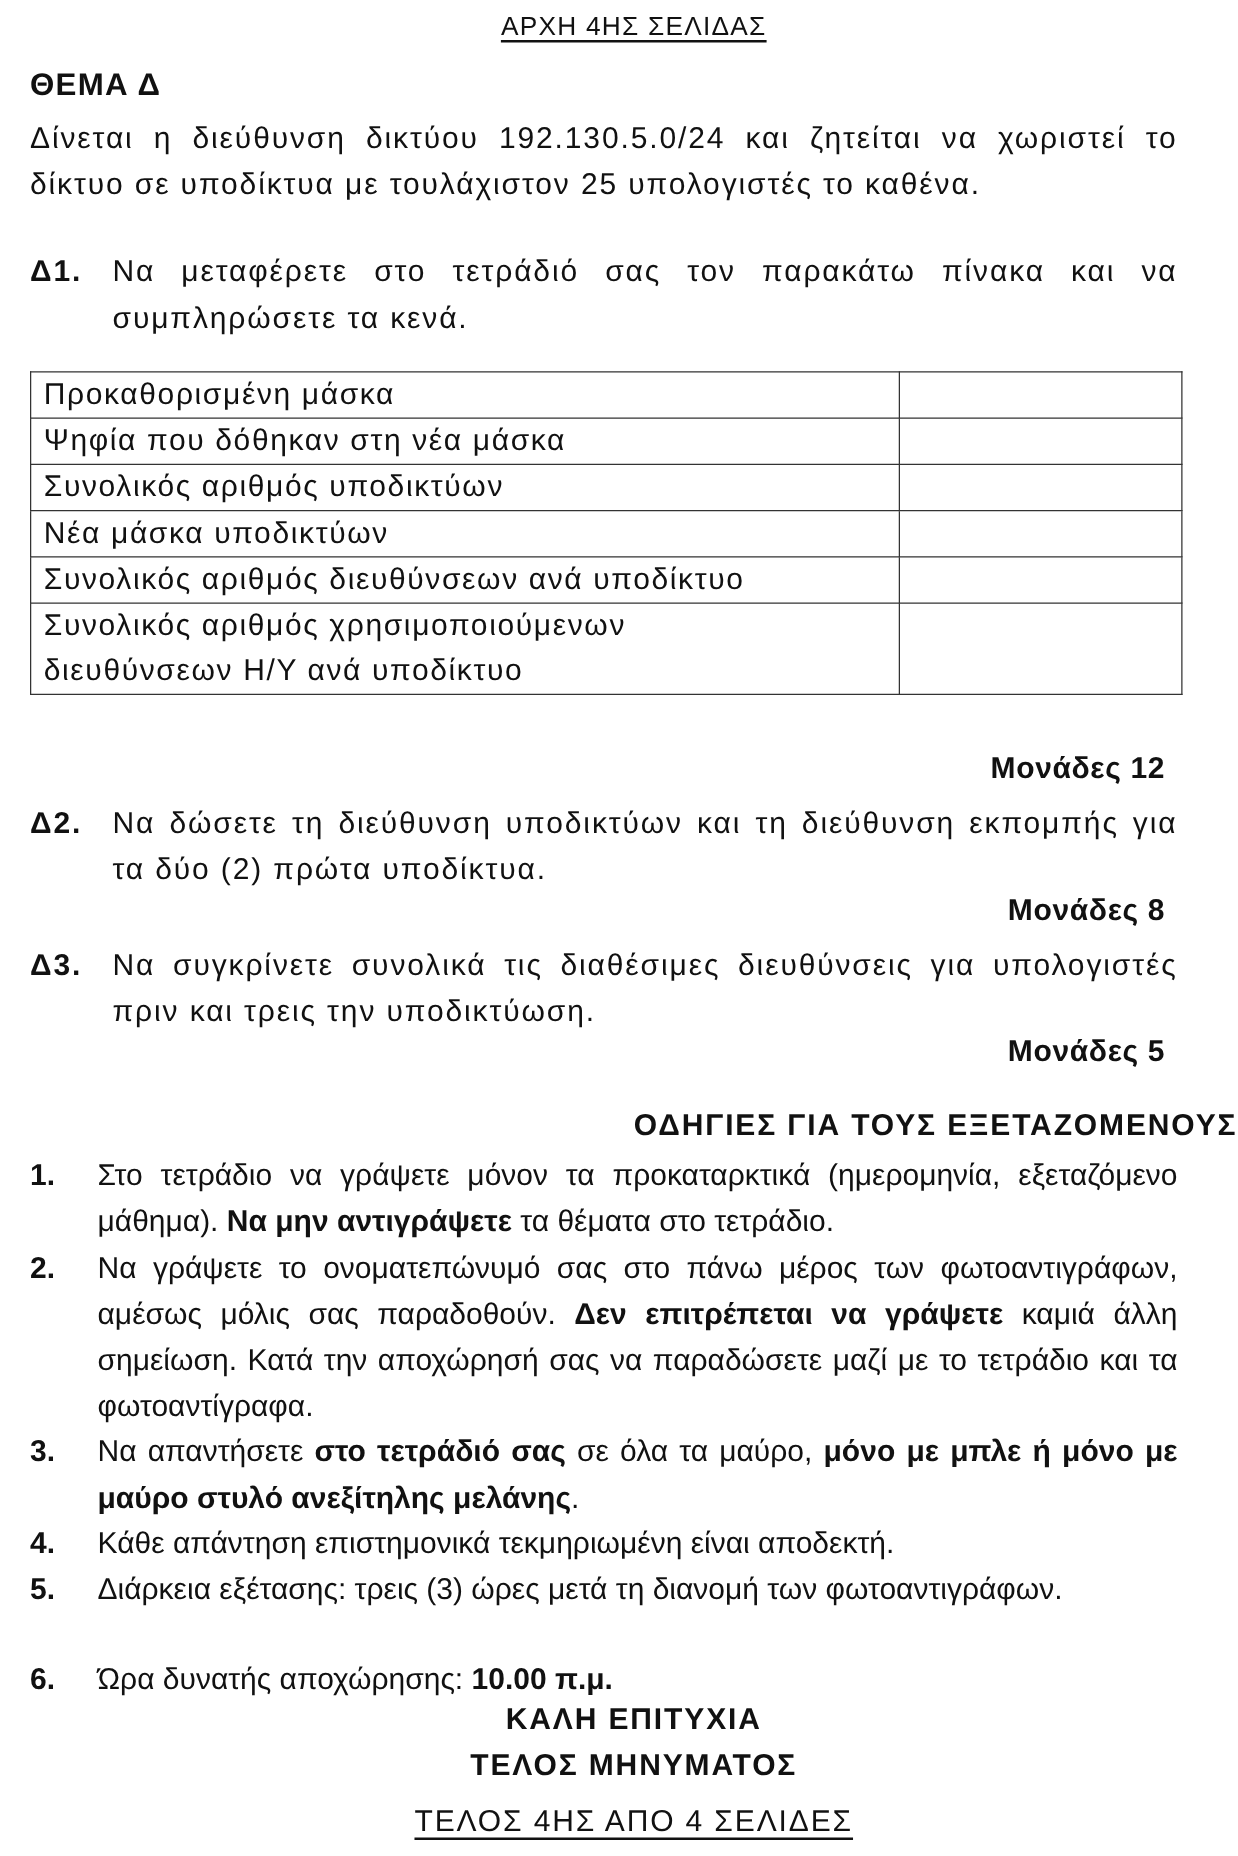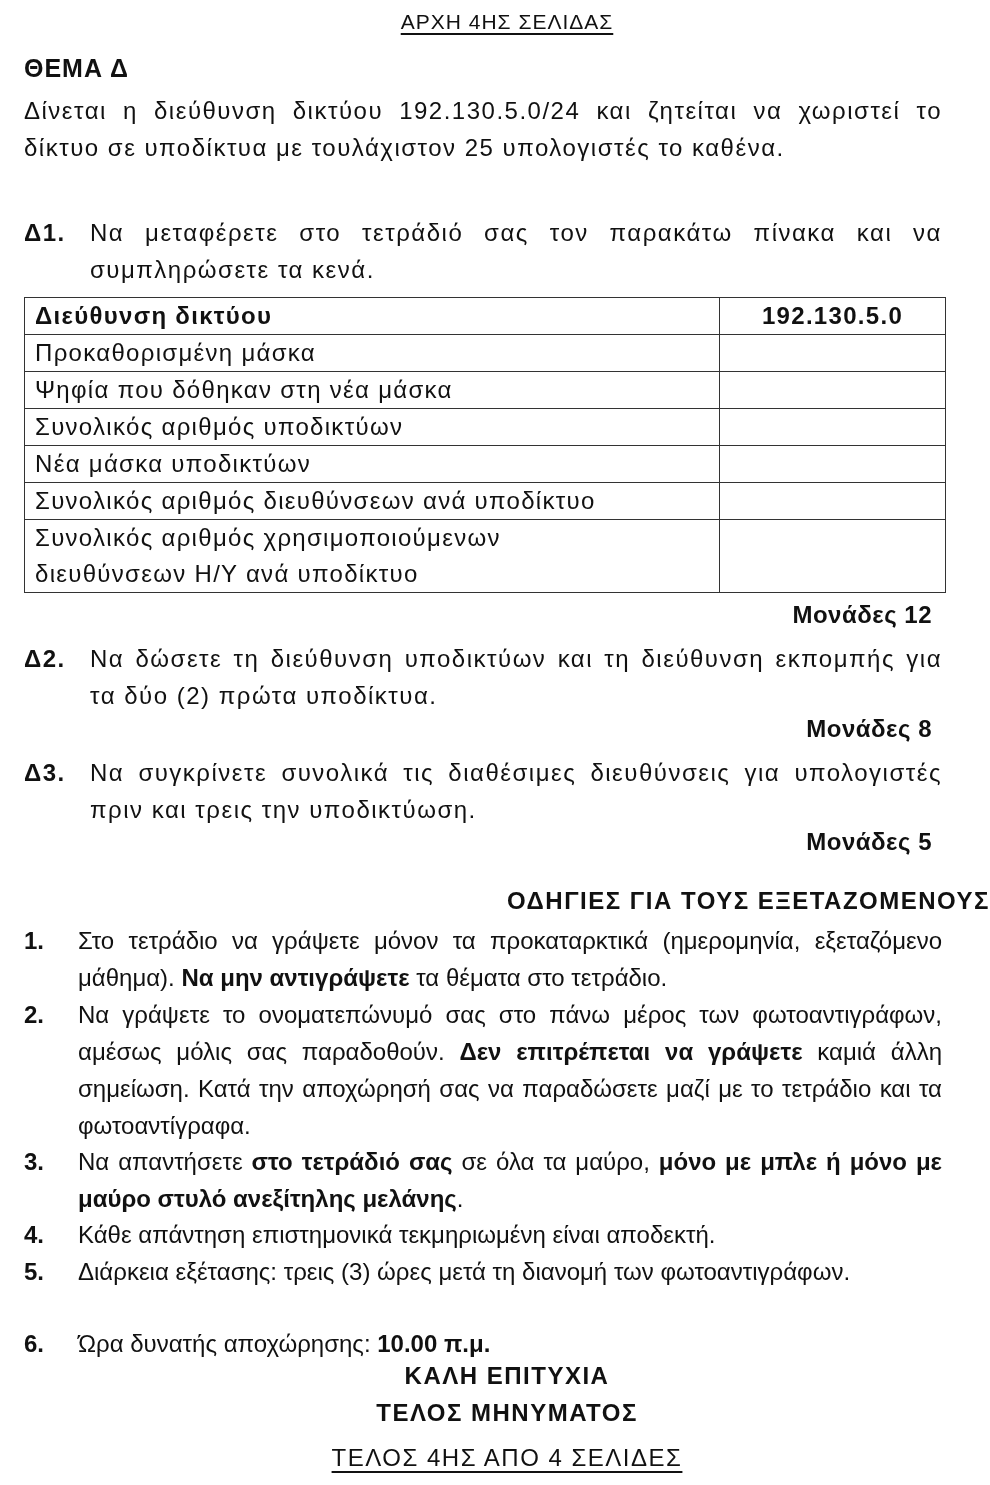--- a/index.html
+++ b/index.html
@@ -36,31 +36,27 @@
 <body>
 
 <div class="page">
 
   <div class="header"><span>ΑΡΧΗ 4ΗΣ ΣΕΛΙΔΑΣ</span></div>
 
   <div class="title">ΘΕΜΑ Δ</div>
 
   <div class="intro">Δίνεται η διεύθυνση δικτύου 192.130.5.0/24 και ζητείται να χωριστεί το δίκτυο σε υποδίκτυα με τουλάχιστον 25 υπολογιστές το καθένα.</div>
 
-  <div class="q" style="top:214px;">
+  <div class="q" style="top:199px;">
     <span class="num">Δ1.</span>
     <div class="txt">Να μεταφέρετε στο τετράδιό σας τον παρακάτω πίνακα και να συμπληρώσετε τα κενά.</div>
   </div>
 
   <table class="net">
     <tbody>
-        <tr class="first">
-      <td>Διεύθυνση δικτύου</td>
-      <td class="val">192.130.5.0</td>
-    </tr>
     <tr>
       <td>Προκαθορισμένη μάσκα</td>
       <td class="val"></td>
     </tr>
     <tr>
       <td>Ψηφία που δόθηκαν στη νέα μάσκα</td>
       <td class="val"></td>
     </tr>
     <tr>
       <td>Συνολικός αριθμός υποδικτύων</td>

